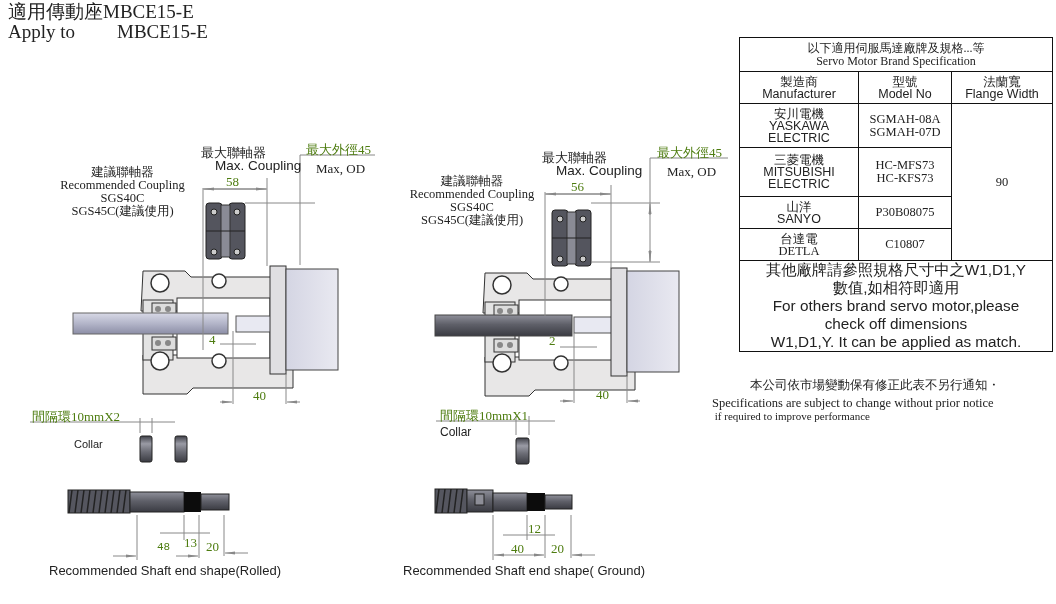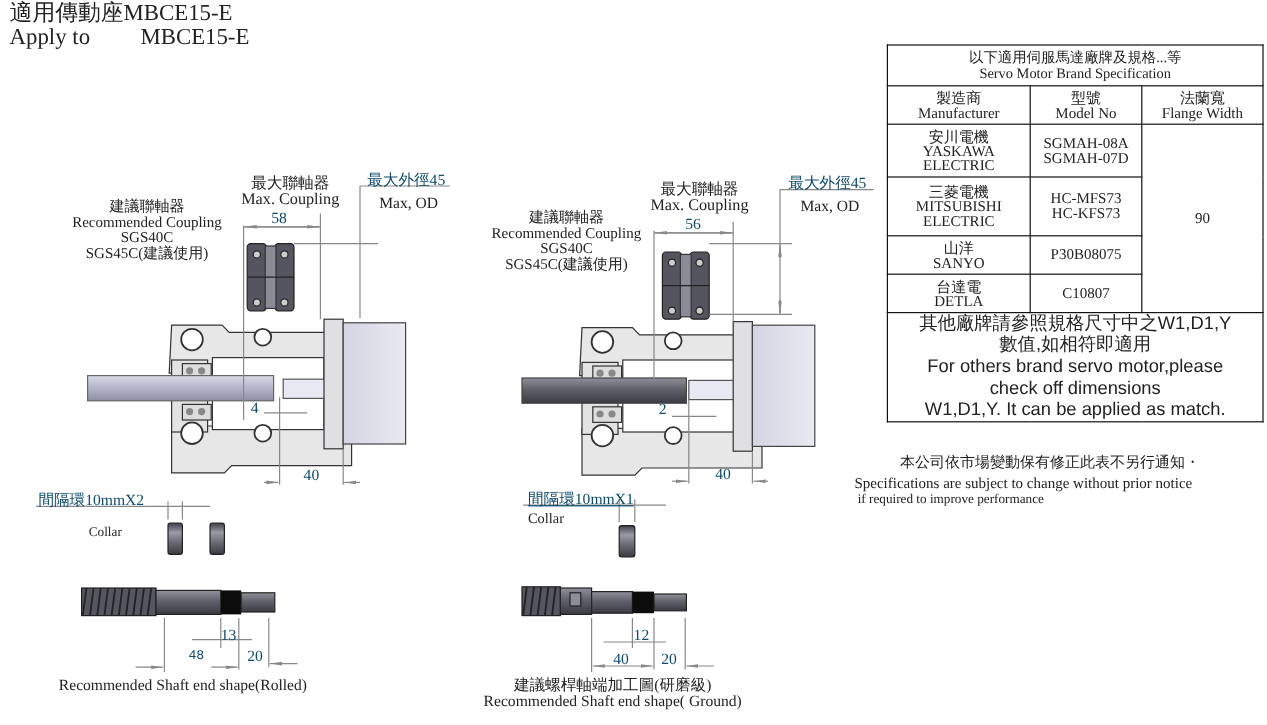--- a/index.html
+++ b/index.html
@@ -1,25 +1,25 @@
 <!DOCTYPE html>
 <html><head>
 <meta charset="utf-8">
 <style>
   html,body{margin:0;padding:0;background:#fff;}
   body{width:1056px;height:604px;position:relative;overflow:hidden;font-family:"DejaVu Serif","Liberation Serif",serif;color:#222;}
   .abs{position:absolute;}
-  .serif{font-family:"Liberation Serif","DejaVu Serif",serif;text-align:center;}
-  .sans{font-family:Liberation Serif, serif;}
-  .dim{color:#0c4a6e;}
+  .serif{font-family:"Liberation Serif","DejaVu Serif",serif;}
+  .sans{font-family:Liberation Sans, sans-serif;}
+  .dim{color:#4d7c0f;}
   #title-zh{left:8px;top:2px;font-size:19px;line-height:20px;}
   #title-en{left:8px;top:22px;font-size:19px;line-height:20px;}
   #title-en .gap{display:inline-block;width:42px;}
   .lbl{text-align:center;line-height:13px;font-size:12.5px;}
-  .lbl-bold{font-size:13.5px;line-height:13px;}
+  .lbl-bold{font-size:13.5px;line-height:13px;margin-left:14px;}
   svg{position:absolute;left:0;top:0;}
   
   #spec{position:absolute;left:739px;top:37px;width:314px;border-collapse:collapse;}
   #spec td{border:1.3px solid #111;text-align:center;padding:0;vertical-align:middle;}
   #spec .hdr{font-size:12px;line-height:13px;padding-top:1px;}
   #spec .colh{font-size:12.5px;line-height:12px;}
   #spec .mf{font-size:12.5px;line-height:12px;}
   #spec .model{font-family:"Liberation Serif","DejaVu Serif",serif;font-size:12.5px;line-height:13px;}
   #note-box{font-family:Liberation Sans, sans-serif;font-size:15.3px;line-height:18px;padding:2px 0 2px 0;}
   #notice-zh{left:750px;top:377px;font-size:12.5px;}
@@ -226,21 +226,21 @@
   <div class="serif" style="font-size:13px;line-height:13px;">最大聯軸器</div>
   <div class="sans lbl-bold">Max. Coupling</div>
 </div>
 <div class="abs serif dim" style="left:226px;top:174px;font-size:13px;">58</div>
 <div class="abs serif dim" style="left:306px;top:141px;font-size:13px;">最大外徑45</div>
 <div class="abs serif" style="left:316px;top:161px;font-size:13px;">Max, OD</div>
 <div class="abs serif dim" style="left:209px;top:332px;font-size:13px;">4</div>
 <div class="abs serif dim" style="left:253px;top:388px;font-size:13px;">40</div>
 <div class="abs serif dim" style="left:32px;top:408px;font-size:13px;">間隔環10mmX2</div>
 <div class="abs sans" style="left:74px;top:438px;font-size:11px;">Collar</div>
-<div class="abs serif dim" style="left:184px;top:521px;font-size:13px;">13</div>
+<div class="abs serif dim" style="left:184px;top:535px;font-size:13px;">13</div>
 <div class="abs serif dim" style="left:157px;top:541px;font-size:11px;font-family:Liberation Mono, monospace;">48</div>
 <div class="abs serif dim" style="left:206px;top:539px;font-size:13px;">20</div>
 <div class="abs cap" style="left:49px;top:564px;">
   <div class="sans">Recommended Shaft end shape(Rolled)</div>
 </div>
 
 <div class="abs lbl serif" style="left:402px;top:175px;width:140px;">
   <div>建議聯軸器</div>
   <div>Recommended Coupling</div>
   <div>SGS40C</div>
@@ -248,27 +248,26 @@
 </div>
 <div class="abs" style="left:542px;top:151px;">
   <div class="serif" style="font-size:13px;line-height:13px;">最大聯軸器</div>
   <div class="sans lbl-bold">Max. Coupling</div>
 </div>
 <div class="abs serif dim" style="left:571px;top:179px;font-size:13px;">56</div>
 <div class="abs serif dim" style="left:657px;top:144px;font-size:13px;">最大外徑45</div>
 <div class="abs serif" style="left:667px;top:164px;font-size:13px;">Max, OD</div>
 <div class="abs serif dim" style="left:549px;top:333px;font-size:13px;">2</div>
 <div class="abs serif dim" style="left:596px;top:387px;font-size:13px;">40</div>
-<div class="abs serif dim" style="left:440px;top:407px;font-size:13px;text-decoration:underline;">間隔環10mmX1</div>
+<div class="abs serif dim" style="left:440px;top:407px;font-size:13px;">間隔環10mmX1</div>
 <div class="abs sans" style="left:440px;top:425px;font-size:12px;">Collar</div>
 <div class="abs serif dim" style="left:528px;top:521px;font-size:13px;">12</div>
 <div class="abs serif dim" style="left:511px;top:541px;font-size:13px;">40</div>
 <div class="abs serif dim" style="left:551px;top:541px;font-size:13px;">20</div>
 <div class="abs cap" style="left:403px;top:564px;">
-  <div class="serif">建議螺桿軸端加工圖(研磨級)</div>
   <div class="sans">Recommended Shaft end shape( Ground)</div>
 </div>
 
 <table id="spec">
   <tbody>
       <tr style="height:34px;">
     <td colspan="3" class="hdr serif">
       <div>以下適用伺服馬達廠牌及規格...等</div>
       <div>Servo Motor Brand Specification</div>
     </td>

